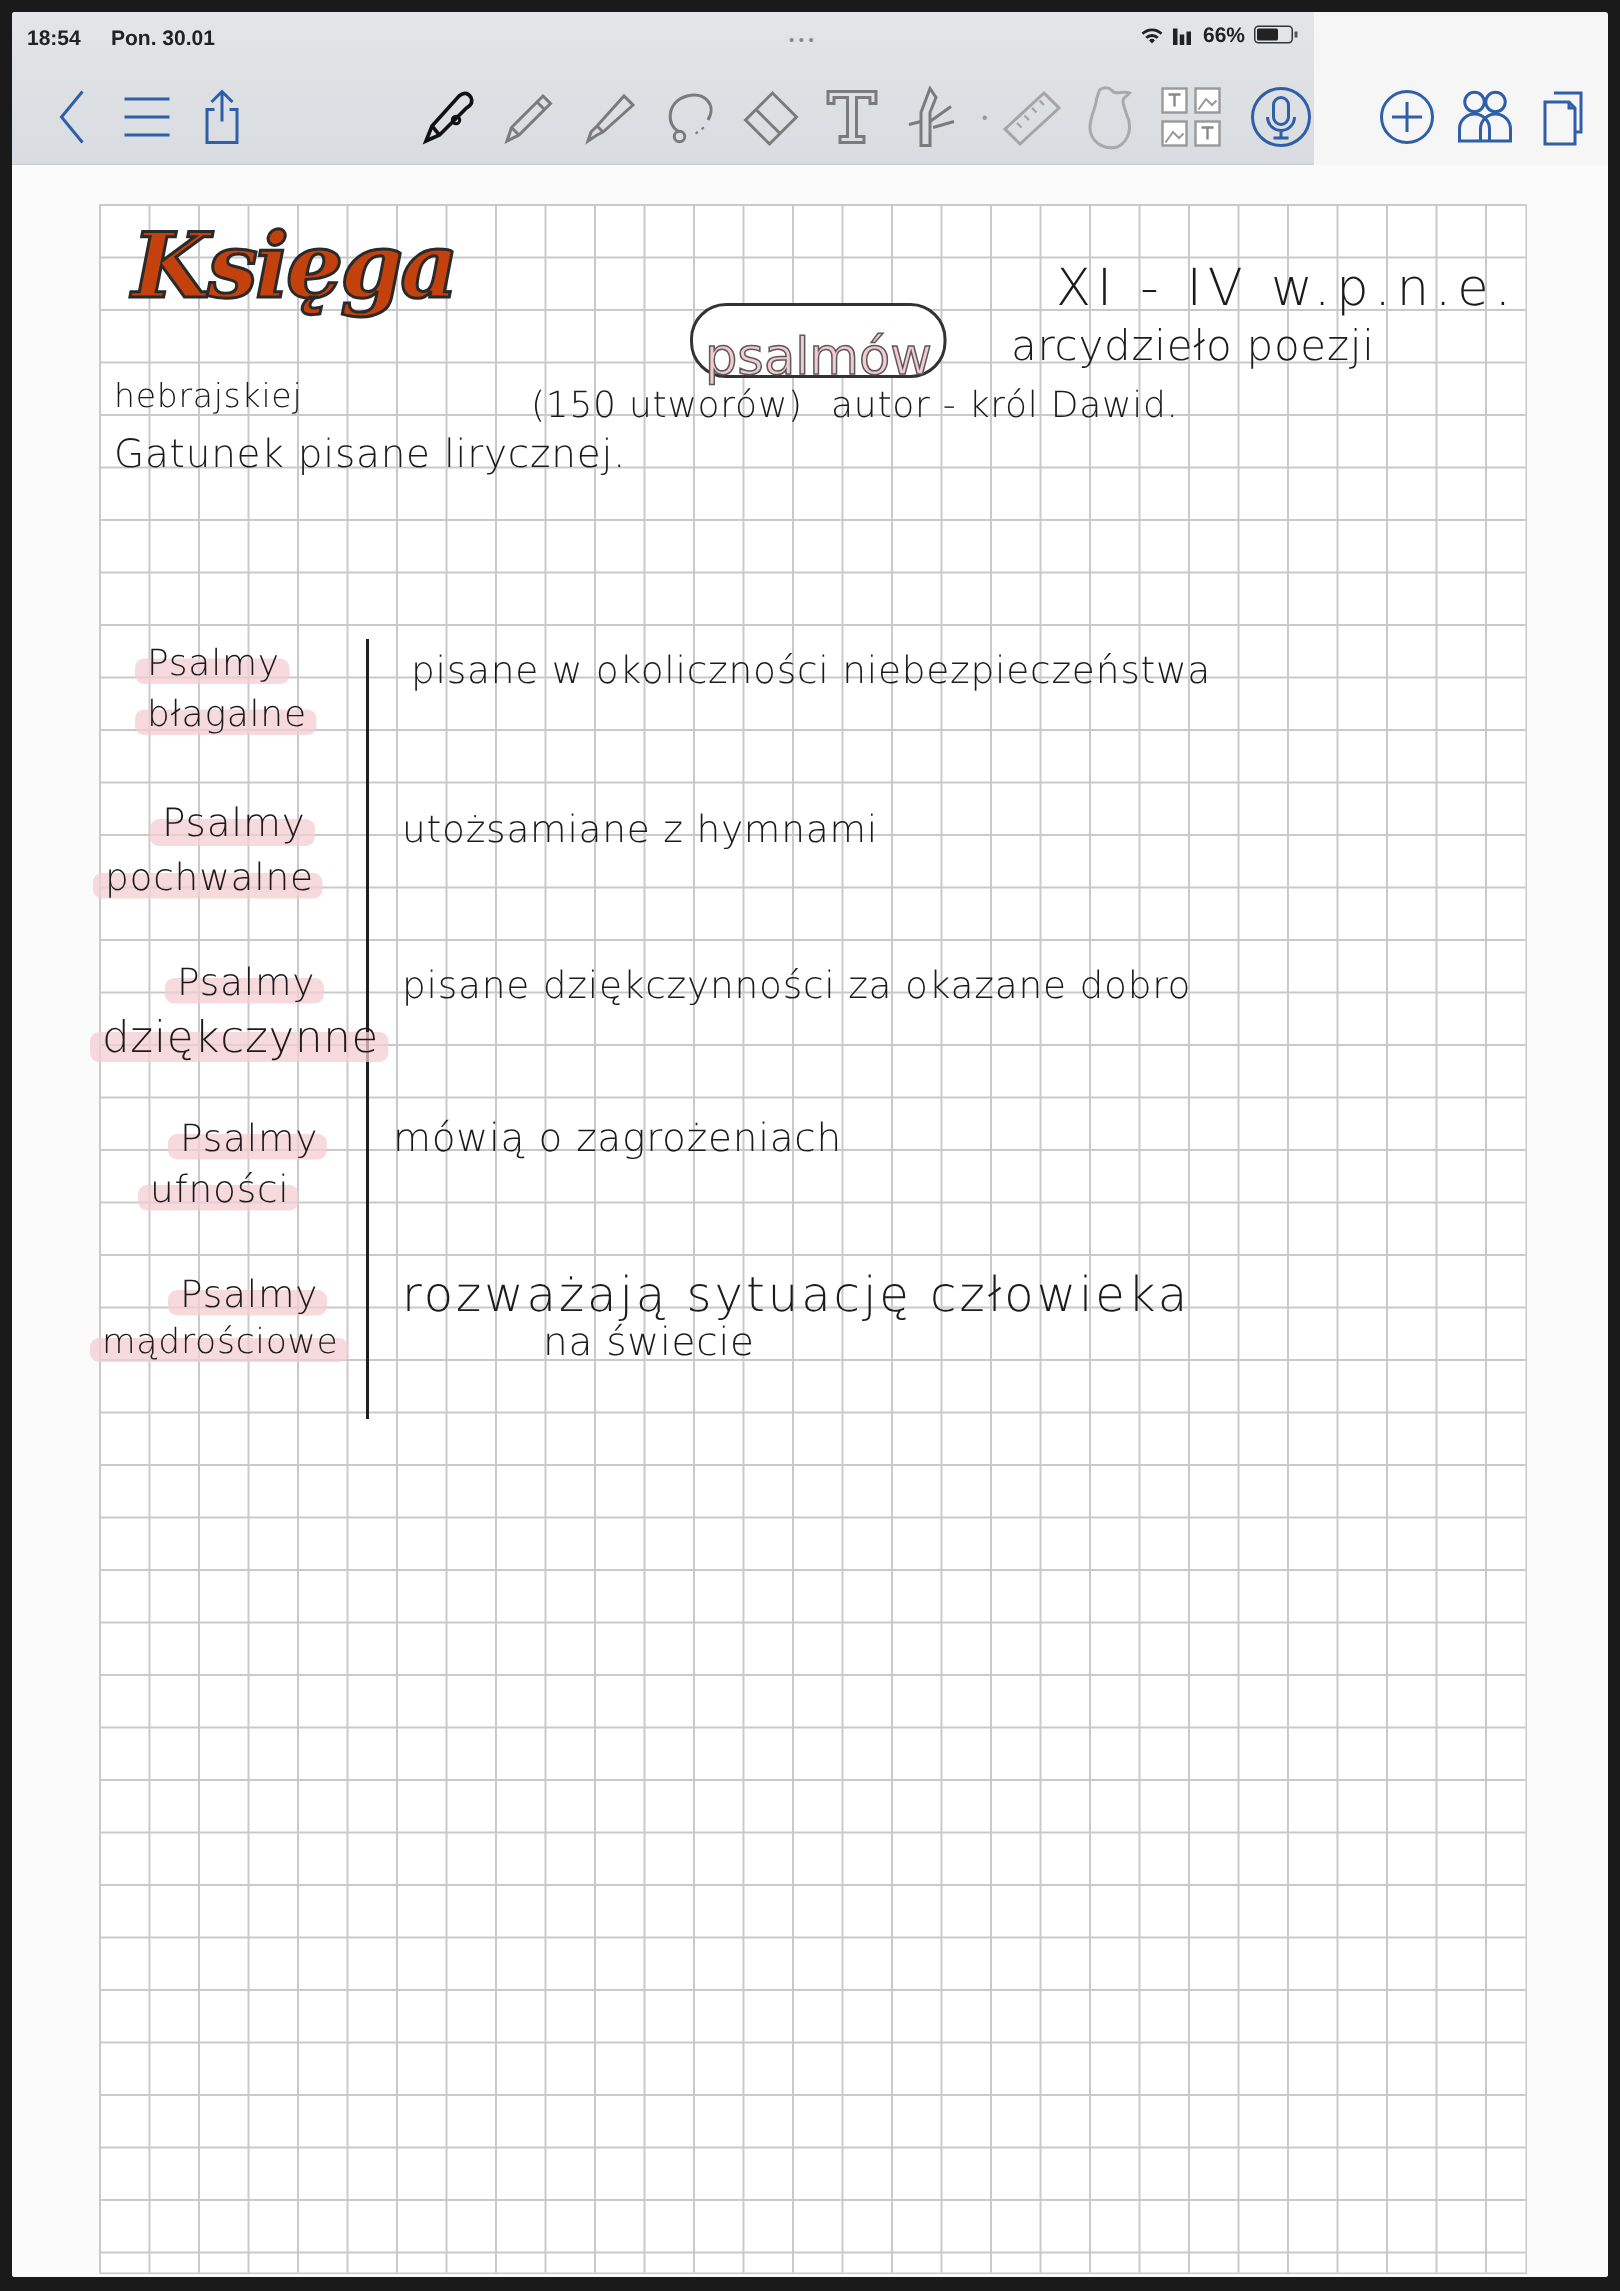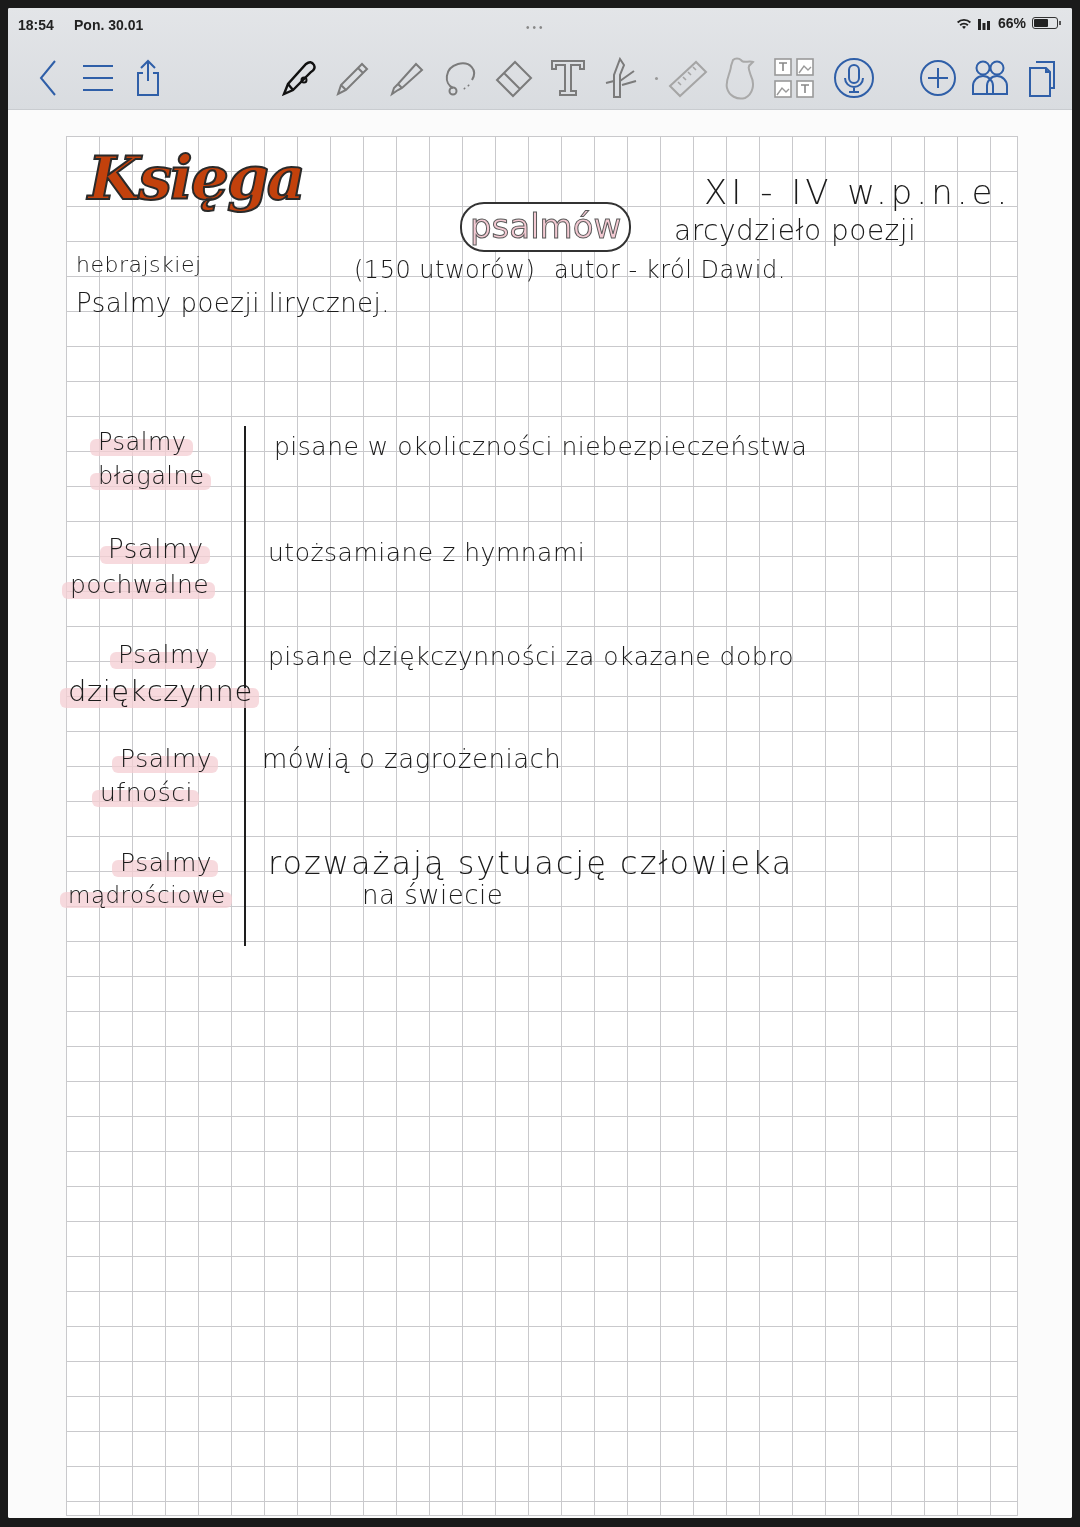--- a/index.html
+++ b/index.html
@@ -5,21 +5,21 @@
   * { box-sizing: border-box; margin: 0; padding: 0; }
   html, body { width: 1080px; height: 1527px; overflow: hidden; background: #1a1a1a; }
   body { position: relative; font-family: "DejaVu Sans", sans-serif; }
 
   .device {
     position: absolute; left: 8px; top: 8px; width: 1064px; height: 1510px;
     background: #f6f6f6; border-radius: 2px; overflow: hidden;
   }
   
   .topbar {
-    position: absolute; left: 0; top: 0; width: 1064px; height: 102px;
+    position: absolute; left: 0; top: 0; width: 868px; height: 102px;
     background: linear-gradient(#e3e5e8, #d9dce0);
     border-bottom: 1px solid #c9ccd0;
   }
   .status {
     position: absolute; left: 0; top: 0; width: 100%; height: 34px;
     font-family: "Liberation Sans", sans-serif; font-size: 14px; color: #222;
   }
   .status .time { position: absolute; left: 10px; top: 9px; font-weight: 600; }
   .status .date { position: absolute; left: 66px; top: 9px; font-weight: 600; }
   .status .dots { position: absolute; left: 518px; top: 14px; letter-spacing: 3px; color: #888; font-size: 10px; }
@@ -50,21 +50,21 @@
     position: absolute; font-family: "DejaVu Sans", sans-serif; color: #1b1b1b;
     white-space: nowrap; font-weight: 300; letter-spacing: 0.5px;
   }
   .title-big {
     position: absolute; left: 80px; top: 140px;
     font-family: "DejaVu Serif", serif; font-style: italic; font-weight: bold;
     font-size: 60px; color: #c2410c; letter-spacing: -2px;
     -webkit-text-stroke: 2px #2a2a2a; line-height: 1;
   }
   .title-sub {
-    position: absolute; left: 452px; top: 194px; height: 50px; padding: 0 8px;
+    position: absolute; left: 452px; top: 194px; height: 50px; padding: 12px 8px;
     font-family: "DejaVu Sans", sans-serif; font-size: 34px; color: #f3c9d2;
     -webkit-text-stroke: 1px #5a5a5a; border: 2px solid #333; border-radius: 24px;
     line-height: 44px; background: #fff;
   }
   .hl::before {
     content: ""; position: absolute; left: -8px; right: -6px; top: 40%; height: 60%;
     background: #f4cdd3; opacity: 0.75; z-index: -1; border-radius: 6px;
   }
   .hl { position: absolute; z-index: 1; }
   .divider {
@@ -212,21 +212,21 @@
   </div>
 
   <div class="title-big">Księga</div>
   <div class="title-sub">psalmów</div>
 
   <div class="hand" style="left:696px;top:164px;font-size:34px;letter-spacing:4px;font-weight:200">XI - IV w.p.n.e.</div>
   <div class="hand" style="left:666px;top:206px;font-size:28px">arcydzieło poezji</div>
   <div class="hand" style="left:68px;top:244px;font-size:22px">hebrajskiej</div>
   <div class="hand" style="left:346px;top:248px;font-size:24px">(150 utworów)</div>
   <div class="hand" style="left:546px;top:248px;font-size:24px">autor - król Dawid.</div>
-  <div class="hand" style="left:68px;top:280px;font-size:26px">Psalmy poezji lirycznej.</div>
+  <div class="hand" style="left:68px;top:280px;font-size:26px">Gatunek pisane lirycznej.</div>
 
   <div class="divider"></div>
 
   <div>
     <div class="hl hand" style="left:90px;top:420px;font-size:24px">Psalmy</div>
     <div class="hl hand" style="left:90px;top:454px;font-size:24px">błagalne</div>
     <div class="hand" style="left:266px;top:424px;font-size:25px">pisane w okoliczności niebezpieczeństwa</div>
   </div>
   <div>
     <div class="hl hand" style="left:100px;top:526px;font-size:26px">Psalmy</div>

